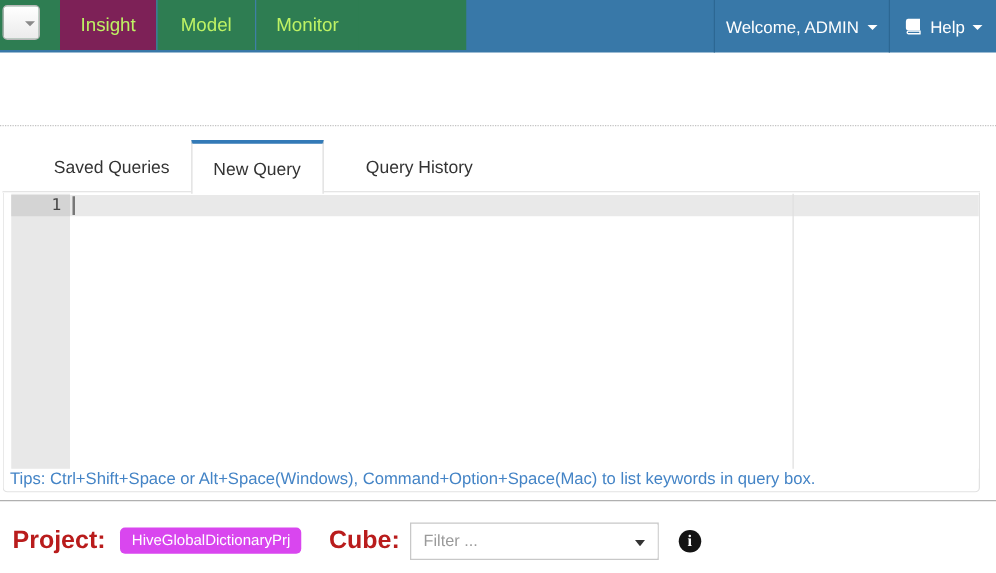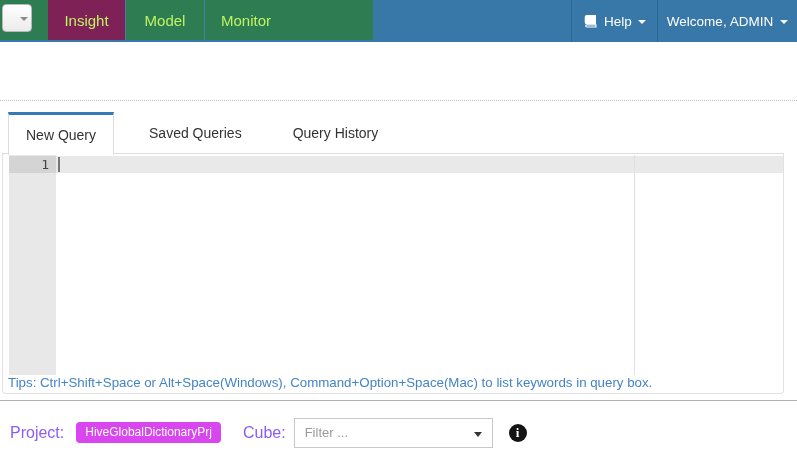--- a/index.html
+++ b/index.html
@@ -58,21 +58,21 @@
               padding-left:5px; font-size:13.3px; color:#4484c6; line-height:16px;
               white-space:nowrap; overflow:hidden; }
 
   
   .bottom-rule { position:absolute; top:400px; left:0; width:797px; height:0;
                  border-top:1px solid #b0b0b0; }
 
   
   .footer-row { position:absolute; top:417px; left:0; width:797px; height:31px;
                 display:flex; align-items:center; padding-left:10px; }
-  .footer-label { font-size:16px; font-weight:normal; color:#8b5cf6; }
+  .footer-label { font-size:20px; font-weight:bold; color:#b91c1c; }
   .project-badge { margin-left:12px; background:#d946ef; color:#fff; font-size:12px;
                    padding:4px 9px; border-radius:4px; line-height:13px; }
   .cube-label { margin-left:22px; }
   .cube-select { margin-left:8px; position:relative; width:199px; height:30px;
                  border:1px solid #c8c8c8; background:#fff; display:flex; align-items:center; }
   .cube-input { border:none; outline:none; width:210px; height:26px; margin-left:10px;
                 font-size:13px; color:#555; font-family:"Liberation Sans", sans-serif; }
   .cube-input::placeholder { color:#9a9a9a; opacity:1; }
   .caret-dark { position:absolute; right:10px; top:13px; width:0; height:0;
                 border-left:4px solid transparent; border-right:4px solid transparent;
@@ -100,46 +100,46 @@
       </div>
       <div class="nav-item" style="width:79px">
         <span>Model</span>
       </div>
       <div class="nav-item" style="width:83px">
         <span>Monitor</span>
       </div>
     </div>
 
     <div class="nav-right">
+      <div class="nav-block welcome">
+        <span>Welcome, ADMIN</span>
+        <span class="caret-white"></span>
+      </div>
       <div class="nav-block help">
         <span style="display:flex">
           <svg width="15" height="14" viewBox="0 0 15 14">
             <path d="M3.4 1 h9.6 v9.3 h-9.2 a2.1 2.1 0 0 1 -2.1 -2.1 l0 -5.1 a2.1 2.1 0 0 1 1.7 -2.1 z" fill="#ffffff"></path>
             <path d="M3.8 10.9 h9.2 v2.1 h-9.2 a1.05 1.05 0 0 1 0 -2.1 z" fill="#3878a8" stroke="#ffffff" stroke-width="1.1"></path>
           </svg>
         </span>
         <span>Help</span>
         <span class="caret-white"></span>
       </div>
-      <div class="nav-block welcome">
-        <span>Welcome, ADMIN</span>
-        <span class="caret-white"></span>
-      </div>
     </div>
   </div>
 
   <div class="dotted-rule"></div>
 
   <div class="query-tabbar">
     <div class="query-tabs">
+      <div class="qtab" style="margin-left:18px">
+        <span>Saved Queries</span>
+      </div>
       <div class="qtab active">
         <span>New Query</span>
-      </div>
-      <div class="qtab" style="margin-left:18px">
-        <span>Saved Queries</span>
       </div>
       <div class="qtab" style="margin-left:17px">
         <span>Query History</span>
       </div>
     </div>
   </div>
 
   <div class="query-panel">
     <div class="editor">
       <div class="editor-gutter">

